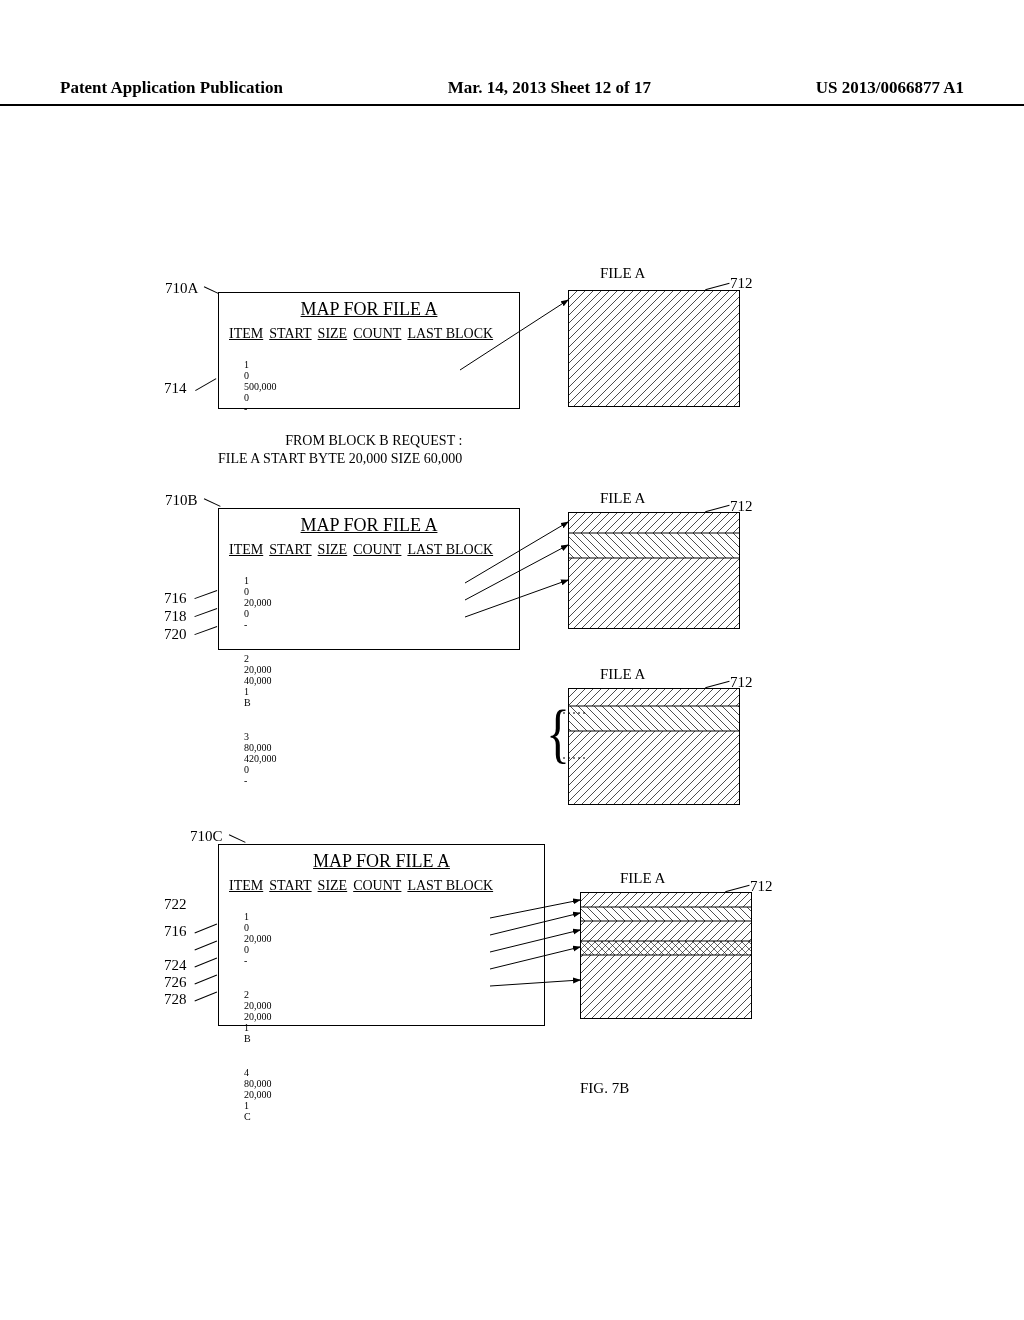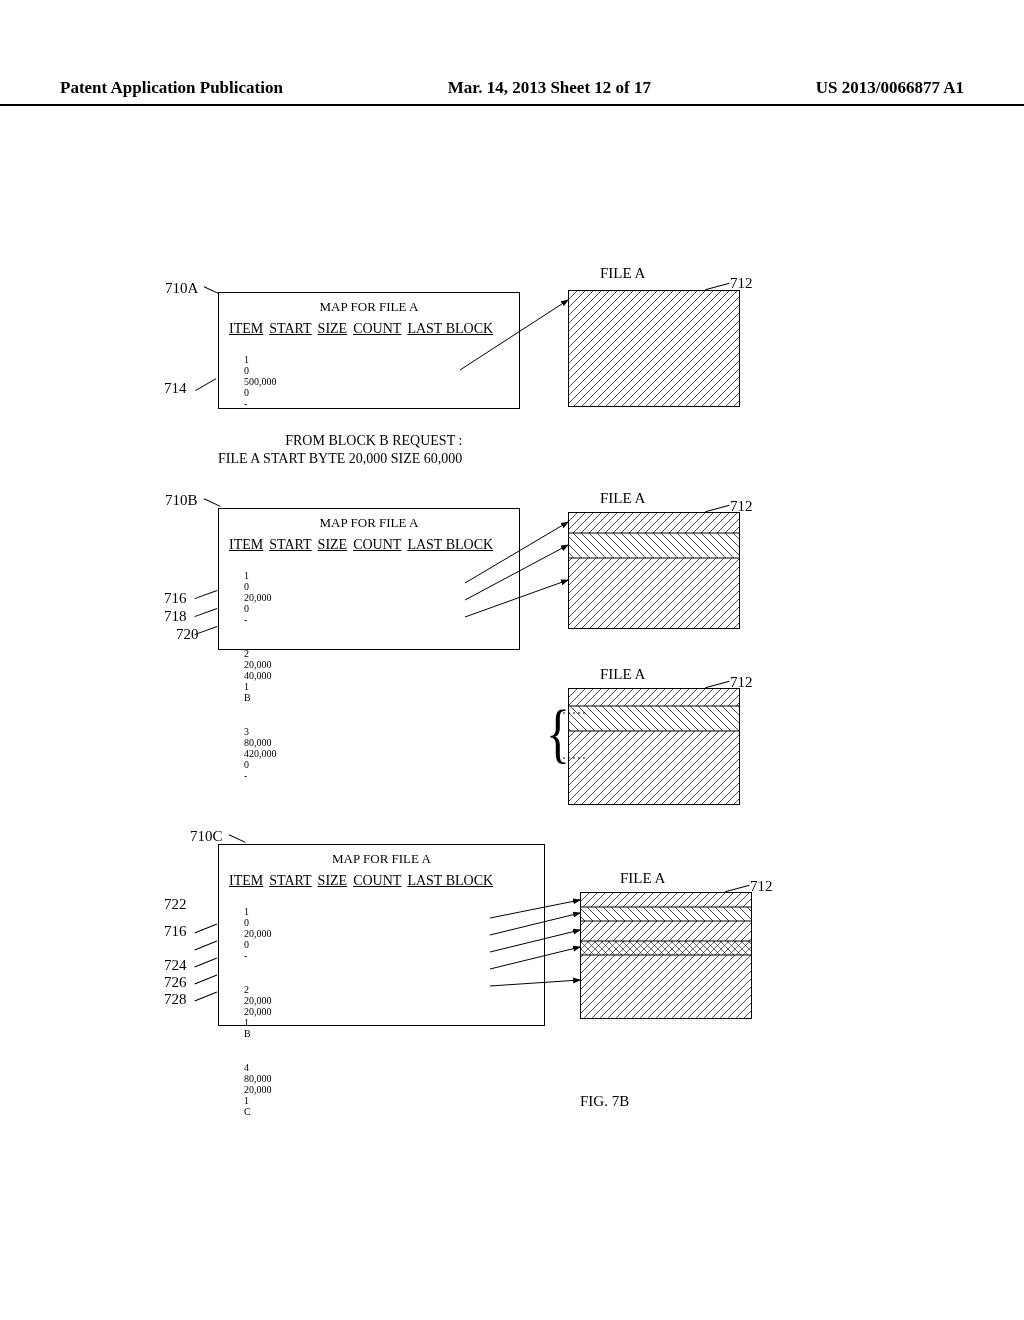--- a/index.html
+++ b/index.html
@@ -27,22 +27,23 @@
     font-size: 17px;
     font-weight: bold;
   }
   .map-box {
     position: absolute;
     border: 1.5px solid black;
     background: white;
   }
   .map-title {
     text-align: center;
-    font-size: 13px;
+    font-size: 18px;
     margin: 6px 0 4px 0;
+    text-decoration: underline;
   }
   .map-headers {
     margin: 0 10px 6px 10px;
   }
   .map-headers span {
     text-decoration: underline;
     font-size: 14px;
     margin-right: 2px;
   }
   .map-row {
@@ -189,21 +190,21 @@
       <span class="col-last">-</span>
     </div>
   </div>
   <div class="tick" style="left:218px; top:578px;"></div>
   <div class="tick" style="left:218px; top:595px;"></div>
   <div class="tick" style="left:218px; top:612px;"></div>
   <span class="ref-label" style="left:164px; top:590px;">716</span>
   <div class="ref-leader" style="left:194px; top:594px; width:24px; transform: rotate(-20deg);"></div>
   <span class="ref-label" style="left:164px; top:608px;">718</span>
   <div class="ref-leader" style="left:194px; top:612px; width:24px; transform: rotate(-20deg);"></div>
-  <span class="ref-label" style="left:176px; top:626px;">720</span>
+  <span class="ref-label" style="left:164px; top:626px;">720</span>
   <div class="ref-leader" style="left:194px; top:630px; width:24px; transform: rotate(-20deg);"></div>
 
   <span class="file-label" style="left:600px; top:490px;">FILE A</span>
   <span class="ref-label" style="left:730px; top:498px;">712</span>
   <div class="ref-leader" style="left:705px; top:508px; width:25px; transform: rotate(-15deg);"></div>
   <div class="file-box" style="left:568px; top:512px; width:170px; height:115px;">
     <svg width="170" height="115">
       <defs>
         <pattern id="h2a" width="8" height="8" patternUnits="userSpaceOnUse">
             <line x1="0" y1="8" x2="8" y2="0" stroke="black" stroke-width="0.7"></line>
@@ -302,21 +303,21 @@
       <rect x="0" y="28" width="170" height="20" fill="url(#h2a)"></rect>
       <rect x="0" y="48" width="170" height="14" fill="url(#h4x)"></rect>
       <rect x="0" y="62" width="170" height="63" fill="url(#h2a)"></rect>
       <line x1="0" y1="14" x2="170" y2="14" stroke="black"></line>
       <line x1="0" y1="28" x2="170" y2="28" stroke="black"></line>
       <line x1="0" y1="48" x2="170" y2="48" stroke="black"></line>
       <line x1="0" y1="62" x2="170" y2="62" stroke="black"></line>
     </svg>
   </div>
 
-  <span class="fig-caption" style="left:580px; top:1080px;margin-top:13px;">FIG. 7B</span>
+  <span class="fig-caption" style="left:580px; top:1080px;">FIG. 7B</span>
 
   <svg class="overlay">
     <defs>
       <marker id="arrowhead" markerWidth="8" markerHeight="8" refX="7" refY="3" orient="auto">
         <polygon points="0 0, 8 3, 0 6" fill="black"></polygon>
       </marker>
     </defs>
 
     <line class="arrow" x1="460" y1="370" x2="568" y2="300" marker-end="url(#arrowhead)"></line>
 

